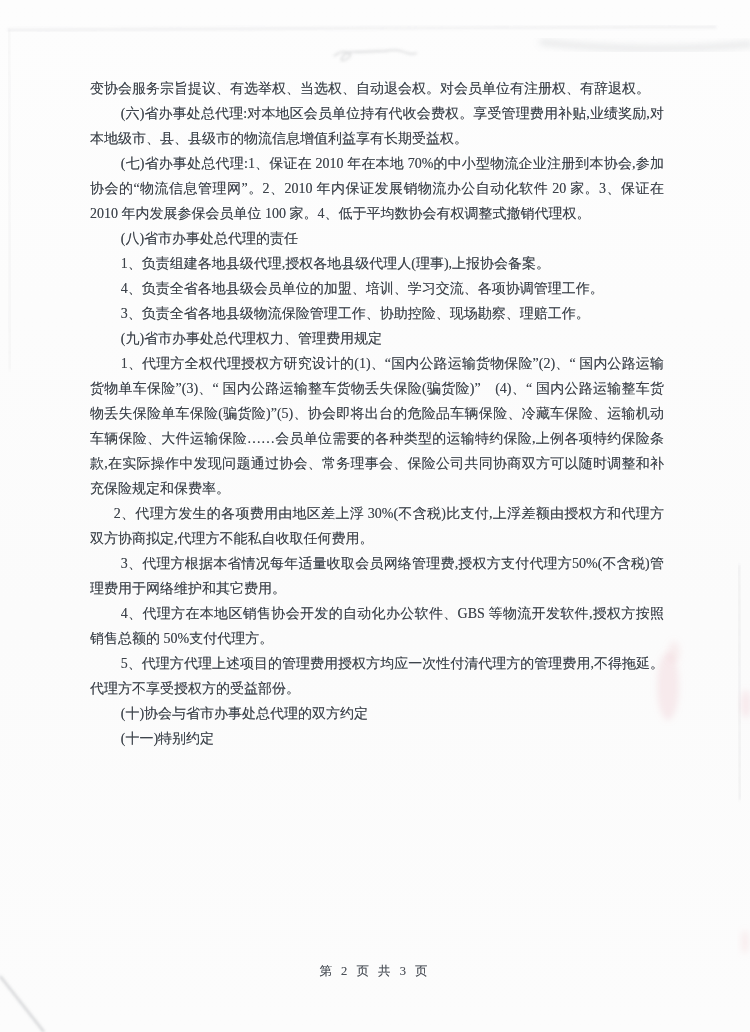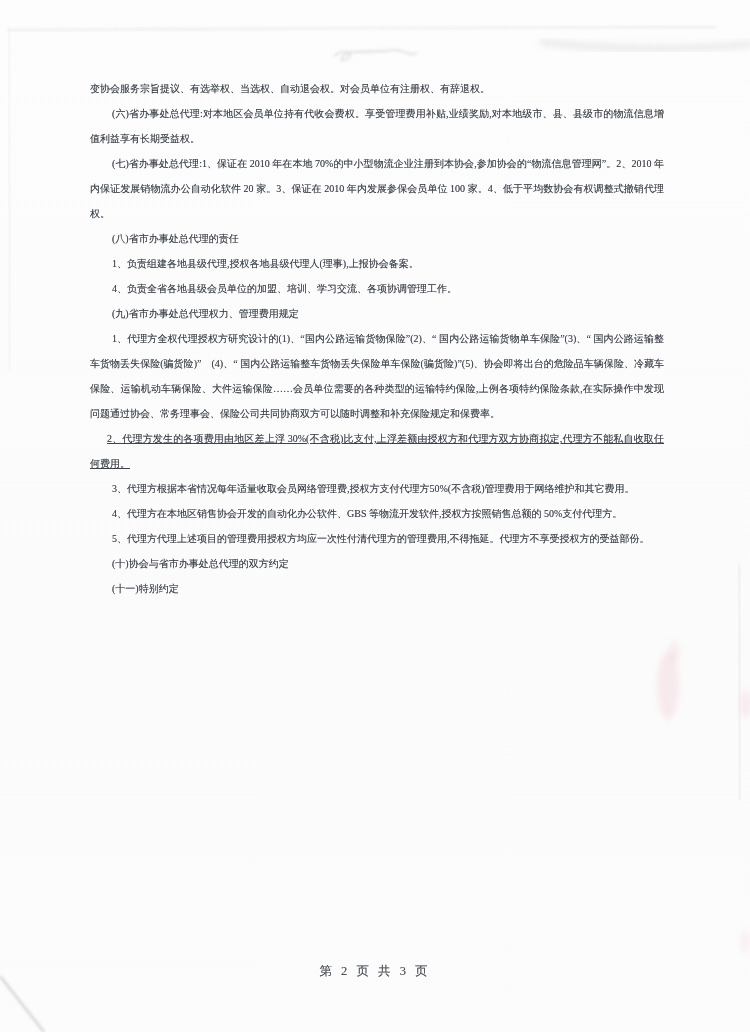--- a/index.html
+++ b/index.html
@@ -15,30 +15,30 @@
   }
   .page{
     position:relative;
     width:750px;height:1032px;
     background:linear-gradient(180deg,#fdfdfd 0%,#fbfbfb 60%,#fcfcfc 100%);
   }
   .doc-body{
     position:absolute;
     left:90px;top:76px;width:574px;
     color:var(--ink);
-    font-size:10px;
+    font-size:14px;
     line-height:25px;
     text-align:justify;
   }
   .para{
     margin:0;
     text-shadow:0 0 0.6px rgba(61,67,75,0.55);
   }
   .ind0{text-indent:0;}
-  .ind1{text-indent:1.7em;text-decoration:underline;}
+  .ind1{text-indent:1.7em;}
   .ind2{text-indent:2.2em;}
   .footer{
     position:absolute;
     left:0;top:951px;width:750px;
     text-align:center;
     color:#4b5058;
     font-size:12.5px;
     letter-spacing:3px;
     text-shadow:0 0 0.6px rgba(75,80,88,0.5);
     margin-top:12px;
@@ -83,20 +83,21 @@
   </svg>
 
   <div class="doc-body">
 
   <p class="para ind0">变协会服务宗旨提议、有选举权、当选权、自动退会权。对会员单位有注册权、有辞退权。</p>
       <p class="para ind2">(六)省办事处总代理:对本地区会员单位持有代收会费权。享受管理费用补贴,业绩奖励,对本地级市、县、县级市的物流信息增值利益享有长期受益权。</p>
       <p class="para ind2">(七)省办事处总代理:1、保证在 2010 年在本地 70%的中小型物流企业注册到本协会,参加协会的“物流信息管理网”。2、2010 年内保证发展销物流办公自动化软件 20 家。3、保证在 2010 年内发展参保会员单位 100 家。4、低于平均数协会有权调整式撤销代理权。</p>
       <p class="para ind2">(八)省市办事处总代理的责任</p>
       <p class="para ind2">1、负责组建各地县级代理,授权各地县级代理人(理事),上报协会备案。</p>
       <p class="para ind2">4、负责全省各地县级会员单位的加盟、培训、学习交流、各项协调管理工作。</p>
+      <p class="para ind2">3、负责全省各地县级物流保险管理工作、协助控险、现场勘察、理赔工作。</p>
       <p class="para ind2">(九)省市办事处总代理权力、管理费用规定</p>
       <p class="para ind2">1、代理方全权代理授权方研究设计的(1)、“国内公路运输货物保险”(2)、“ 国内公路运输货物单车保险”(3)、“ 国内公路运输整车货物丢失保险(骗货险)”　(4)、“ 国内公路运输整车货物丢失保险单车保险(骗货险)”(5)、协会即将出台的危险品车辆保险、冷藏车保险、运输机动车辆保险、大件运输保险……会员单位需要的各种类型的运输特约保险,上例各项特约保险条款,在实际操作中发现问题通过协会、常务理事会、保险公司共同协商双方可以随时调整和补充保险规定和保费率。</p>
       <p class="para ind1">2、代理方发生的各项费用由地区差上浮 30%(不含税)比支付,上浮差额由授权方和代理方双方协商拟定,代理方不能私自收取任何费用。</p>
       <p class="para ind2">3、代理方根据本省情况每年适量收取会员网络管理费,授权方支付代理方50%(不含税)管理费用于网络维护和其它费用。</p>
       <p class="para ind2">4、代理方在本地区销售协会开发的自动化办公软件、GBS 等物流开发软件,授权方按照销售总额的 50%支付代理方。</p>
       <p class="para ind2">5、代理方代理上述项目的管理费用授权方均应一次性付清代理方的管理费用,不得拖延。代理方不享受授权方的受益部份。</p>
       <p class="para ind2">(十)协会与省市办事处总代理的双方约定</p>
       <p class="para ind2">(十一)特别约定</p>
     </div>
 

